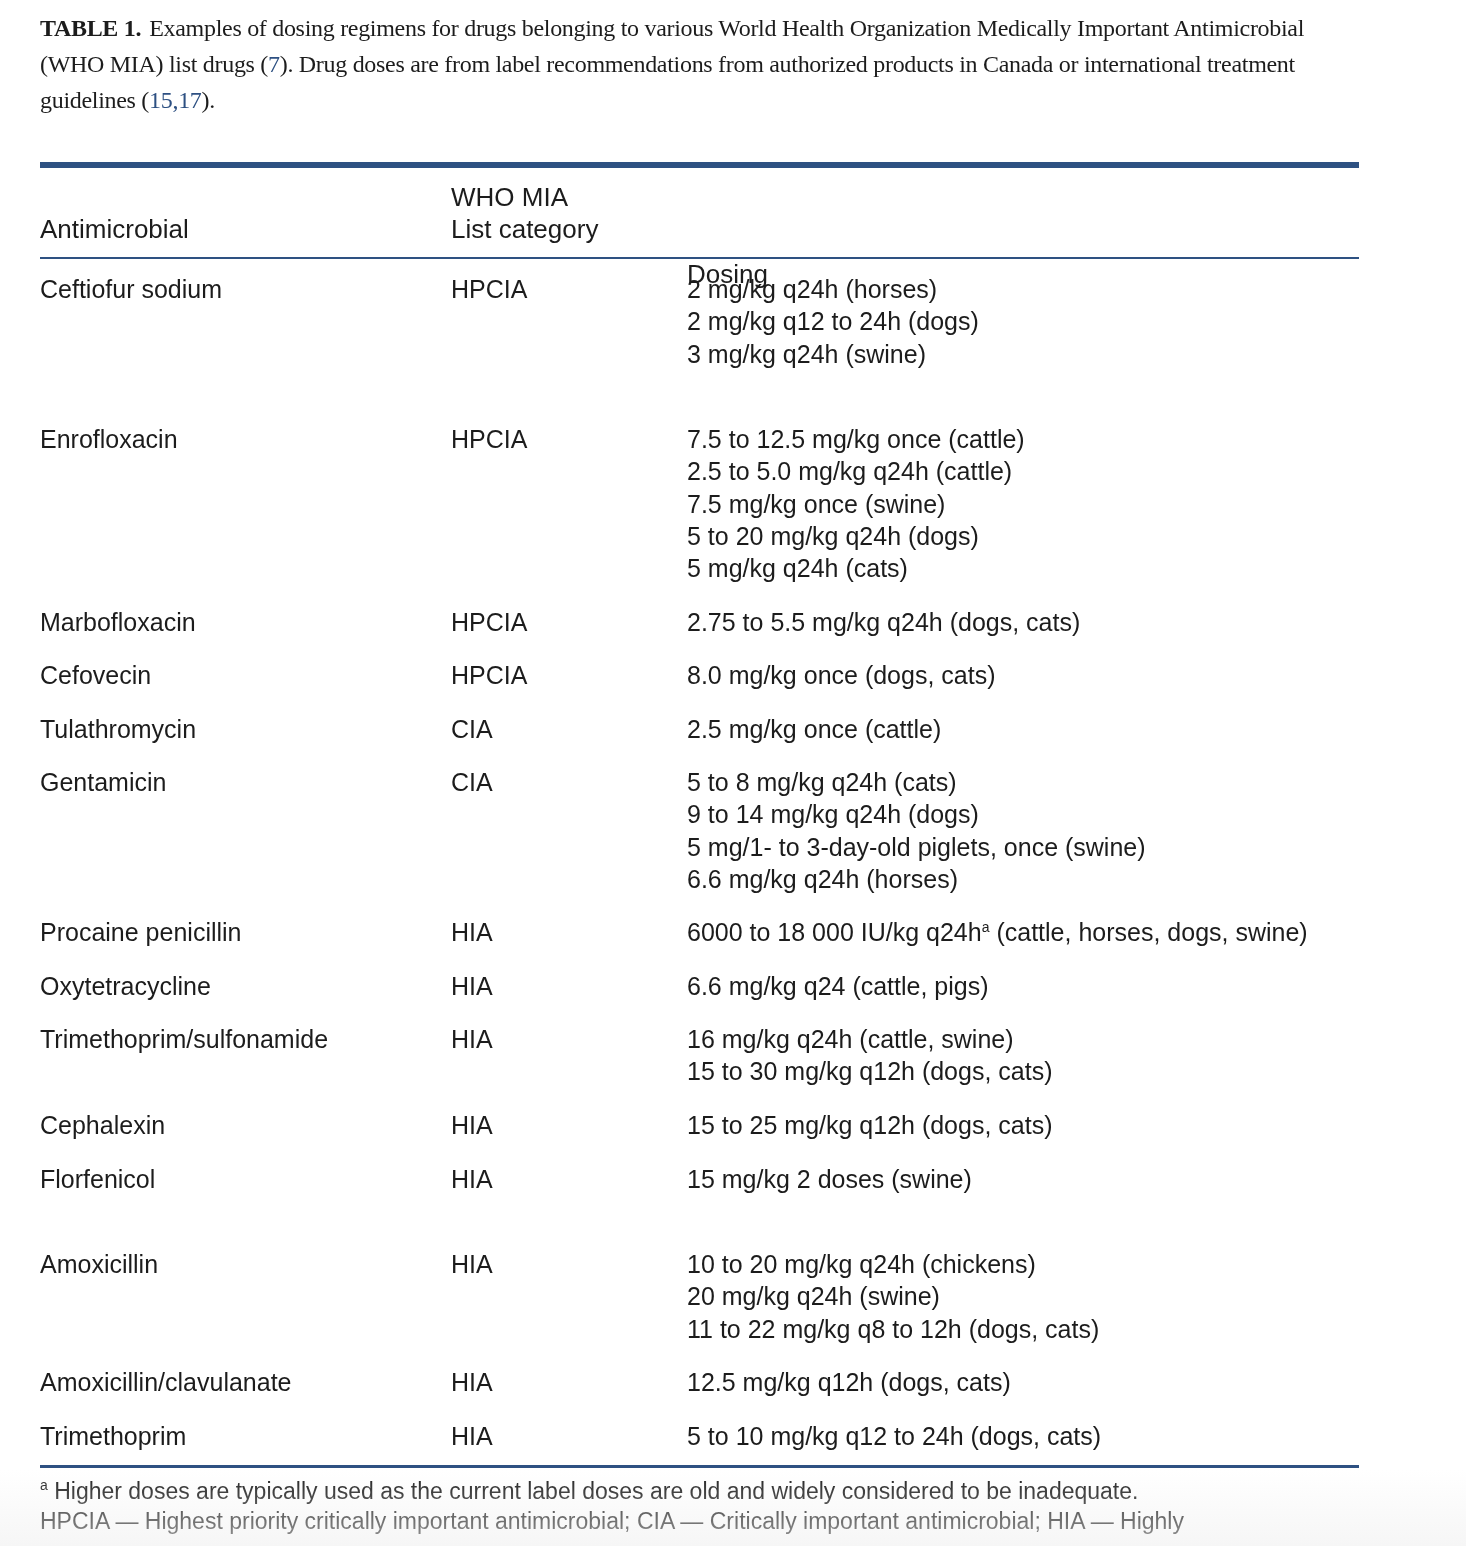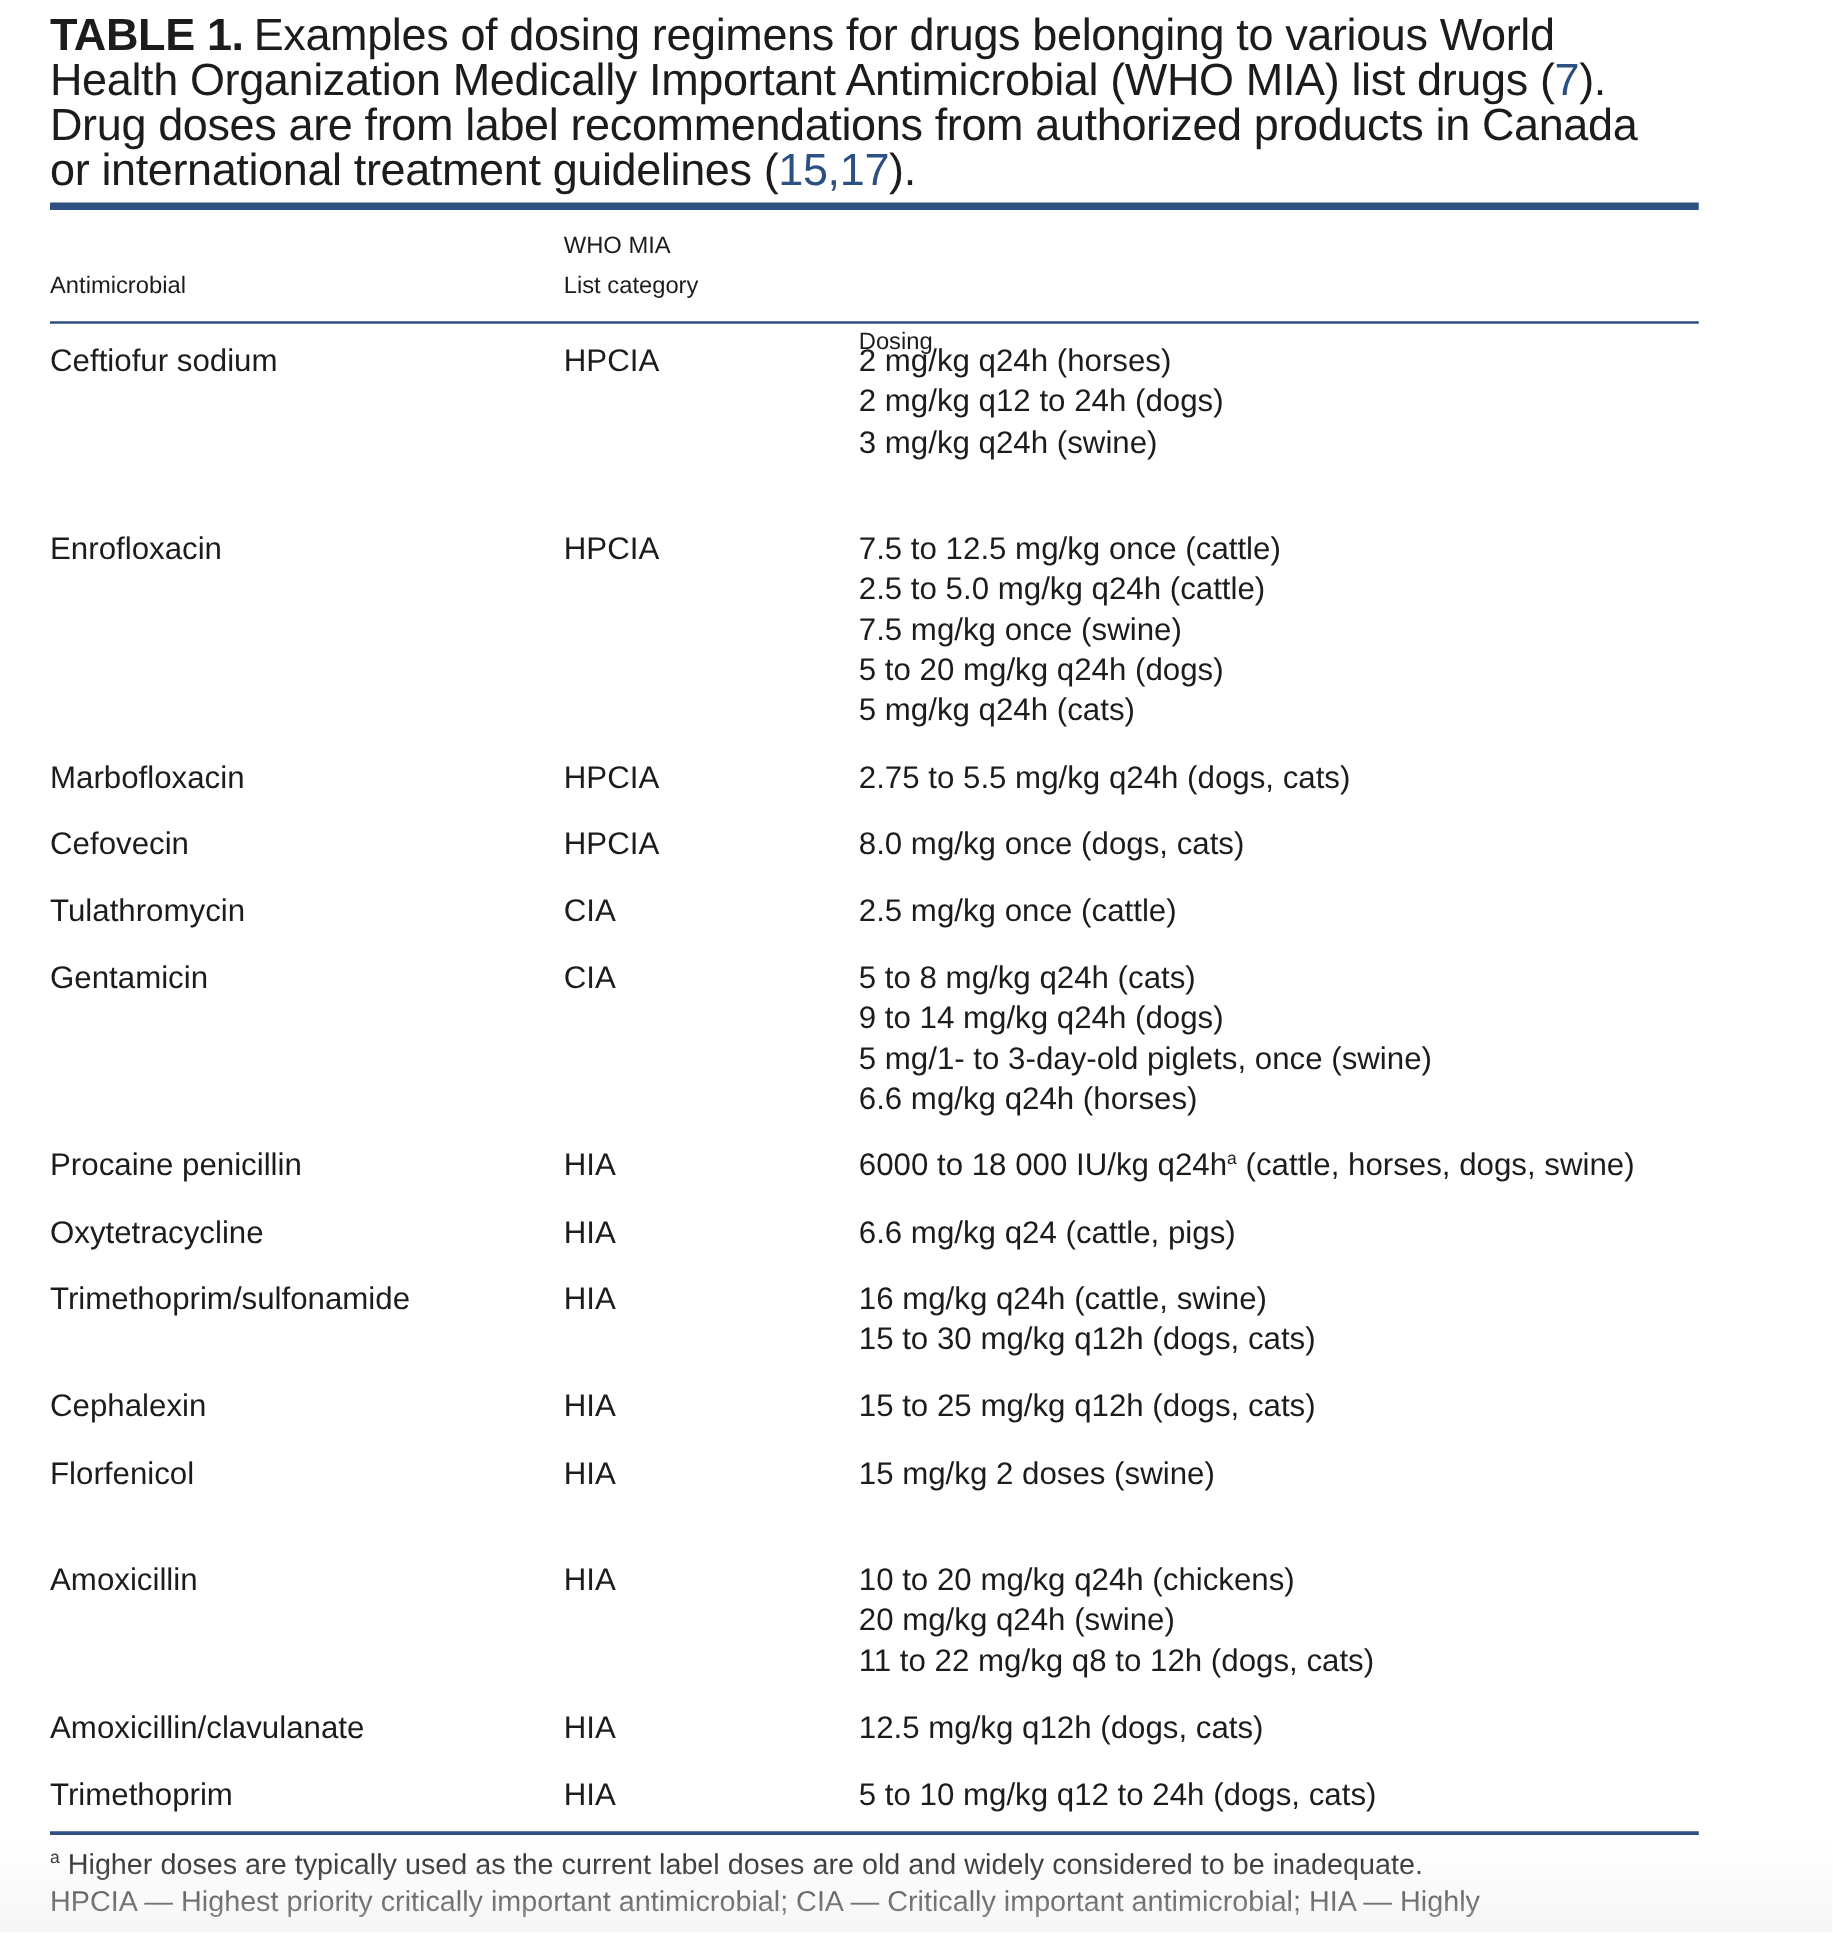--- a/index.html
+++ b/index.html
@@ -3,29 +3,29 @@
 <meta charset="utf-8">
 <style>
   html, body { margin: 0; padding: 0; background: #ffffff; }
   body {
     width: 1466px; height: 1546px; overflow: hidden; position: relative;
     font-family: "DejaVu Sans", "Liberation Sans", sans-serif;
     color: #1c1c1c;
   }
   .caption {
     position: absolute; left: 40px; top: 10px; width: 1300px;
-    font-size: 36px; line-height: 36px; letter-spacing: -0.3px;
-    font-family: Liberation Sans, sans-serif;
+    font-size: 24px; line-height: 36px; letter-spacing: -0.3px;
+    font-family: Liberation Serif, serif;
   }
   .caption .label { font-weight: bold; margin-right: 8px; }
   .caption .ref { color: #2d5082; }
   .rule-top { position: absolute; left: 40px; top: 162px; width: 1319px; height: 6px; background: #2e5182; }
   .rule-head { position: absolute; left: 40px; top: 257px; width: 1319px; height: 2px; background: #2e5182; }
   .rule-bottom { position: absolute; left: 40px; top: 1465px; width: 1319px; height: 3px; background: #2e5182; }
-  .hdr { position: absolute; font-size: 19px; line-height: 32px; font-family: "Liberation Sans", sans-serif; }
+  .hdr { position: absolute; font-size: 26px; line-height: 32px; font-family: "Liberation Sans", sans-serif; }
   .row { position: absolute; left: 0; width: 1466px; font-size: 25px; line-height: 32.3px; font-family: "Liberation Sans", sans-serif; }
   .row .c1 { position: absolute; left: 40px; white-space: nowrap; }
   .row .c2 { position: absolute; left: 451px; white-space: nowrap; }
   .row .c3 { position: absolute; left: 687px; white-space: nowrap; }
   .row .c3 div { white-space: nowrap; }
   sup.fn { font-size: 14px; vertical-align: 9px; line-height: 0; }
   .footnote { position: absolute; left: 40px; font-size: 23px; line-height: 30px; font-family: "Liberation Sans", sans-serif; white-space: nowrap; }
   .fade { position: absolute; left: 0; top: 1470px; width: 1466px; height: 76px;
     background: linear-gradient(to bottom, rgba(255,255,255,0) 0%, rgba(240,240,240,0.6) 100%); pointer-events: none; }
 </style>

